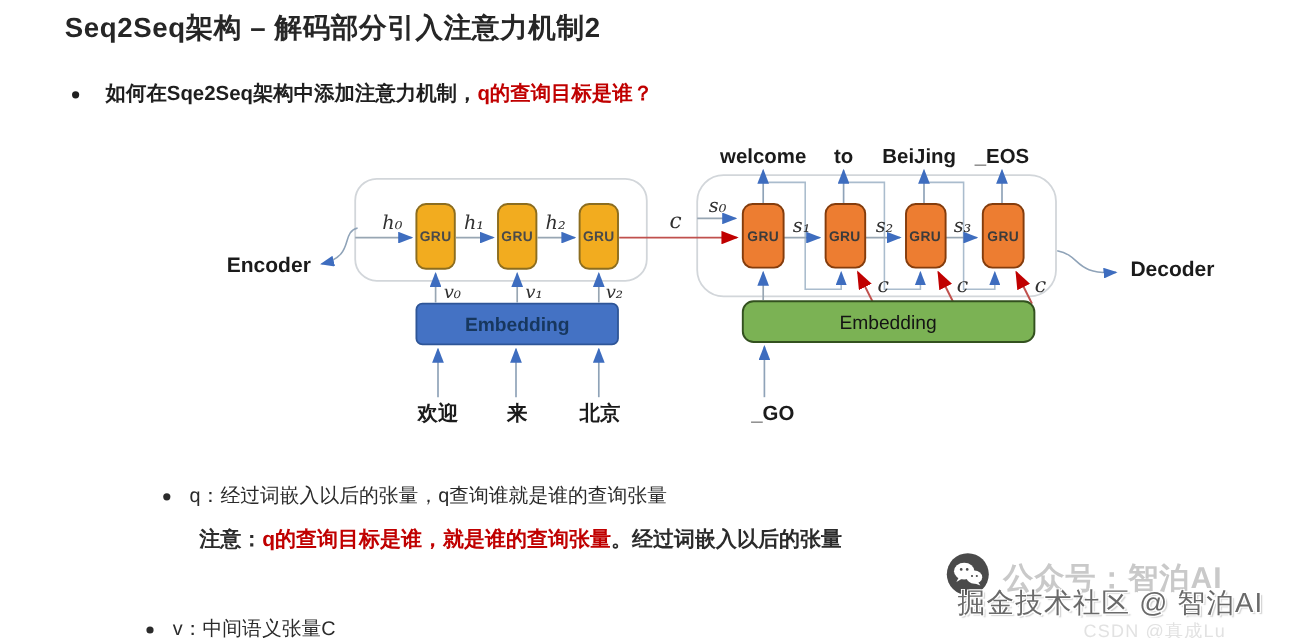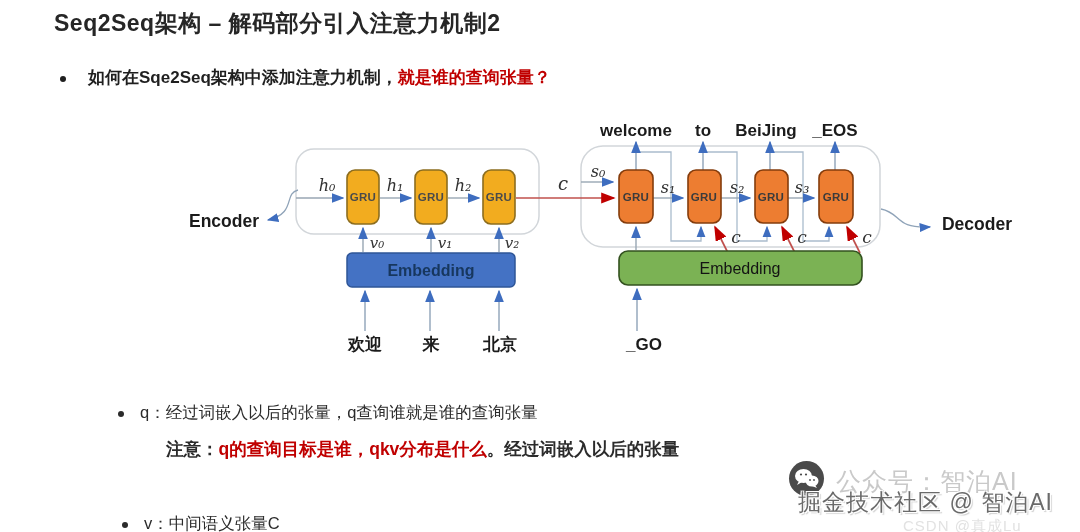--- a/index.html
+++ b/index.html
@@ -18,36 +18,36 @@
   svg text{font-family:"Liberation Sans","DejaVu Sans",sans-serif;}
   svg .math{font-family:"DejaVu Serif","DejaVu Sans",serif;font-style:italic;fill:#303030;}
   svg .word{font-weight:bold;fill:#1b1b1b;font-size:17px;}
   svg .grutxt{font-size:11.5px;font-weight:bold;fill:#4a4a4a;letter-spacing:0.3px;}
   svg .embtxt{font-size:16px;font-weight:600;}
   svg .endlabel{font-size:17.5px;font-weight:bold;fill:#1b1b1b;}
   .note-line{font-size:16.5px;color:#2b2b2b;white-space:nowrap;}
   .note-line .dot{display:inline-block;width:6px;height:6px;border-radius:50%;background:#2b2b2b;vertical-align:middle;margin-right:16px;}
   .note-strong{font-weight:bold;font-size:17.5px;}
   .wm-icon{width:35px;height:35px;border-radius:50%;background:#4a4a4a;}
-  .wm-light{font-size:25px;color:#c9c9c9;letter-spacing:1px;white-space:nowrap;}
+  .wm-light{font-size:25px;color:#c9c9c9;letter-spacing:1px;white-space:nowrap;font-weight:bold;}
   .wm-dark{
     font-size:23px;font-weight:normal;color:#6a6a6a;letter-spacing:1px;white-space:nowrap;
     text-shadow:-1px -1px 0 #fff,1px -1px 0 #fff,-1px 1px 0 #fff,1px 1px 0 #fff,2px 2px 1px rgba(120,120,120,.35);
   }
   .wm-faint{font-size:15px;color:#e2e2e2;letter-spacing:1px;white-space:nowrap;}
 </style>
 </head>
 <body>
 
 <div class="stage">
 
   <div class="abs slide-title">Seq2Seq架构 – 解码部分引入注意力机制2</div>
 
   <div class="abs q-row">
-    <span class="dot"></span><span>如何在Sqe2Seq架构中添加注意力机制，</span><span class="red">就是谁的查询张量？</span>
+    <span class="dot"></span><span>如何在Sqe2Seq架构中添加注意力机制，</span><span class="red">q的查询目标是谁？</span>
   </div>
 
   <svg class="abs" style="left:0;top:0" width="1080" height="532" viewBox="0 0 1080 532">
     <defs>
       <marker id="mb" markerWidth="9" markerHeight="7" refX="8" refY="3.5" orient="auto">
         <path d="M0,0 L9,3.5 L0,7 Z" fill="#3E6DBF"></path>
       </marker>
       <marker id="mr" markerWidth="9" markerHeight="7" refX="8" refY="3.5" orient="auto">
         <path d="M0,0 L9,3.5 L0,7 Z" fill="#C00000"></path>
       </marker>
@@ -161,26 +161,26 @@
       <text x="365" y="350" text-anchor="middle" class="word">欢迎</text>
       <text x="431" y="350" text-anchor="middle" class="word">来</text>
       <text x="500" y="350" text-anchor="middle" class="word">北京</text>
       <text x="644" y="350" text-anchor="middle" class="word">_GO</text>
     </g>
 
     <text x="224" y="227" text-anchor="middle" class="endlabel">Encoder</text>
     <text x="977" y="230" text-anchor="middle" class="endlabel">Decoder</text>
   </svg>
 
-  <div class="abs note-line" style="left:118px;top:402px">
+  <div class="abs note-line" style="left:136px;top:402px">
     <span class="dot"></span><span>q：经过词嵌入以后的张量，q查询谁就是谁的查询张量</span>
   </div>
 
   <div class="abs note-line note-strong" style="left:166px;top:437px">
-    <span>注意：</span><span class="red">q的查询目标是谁，qkv分布是什么</span><span>。经过词嵌入以后的张量</span>
+    <span>注意：</span><span class="red">q的查询目标是谁，就是谁的查询张量</span><span>。经过词嵌入以后的张量</span>
   </div>
 
 
   <div class="abs note-line" style="left:122px;top:513px">
     <span class="dot"></span><span>v：中间语义张量C</span>
   </div>
 
   <div class="abs wm-light" style="left:836px;top:465px">公众号：智泊AI</div>
 
   <div class="abs wm-icon" style="left:789px;top:461px">

